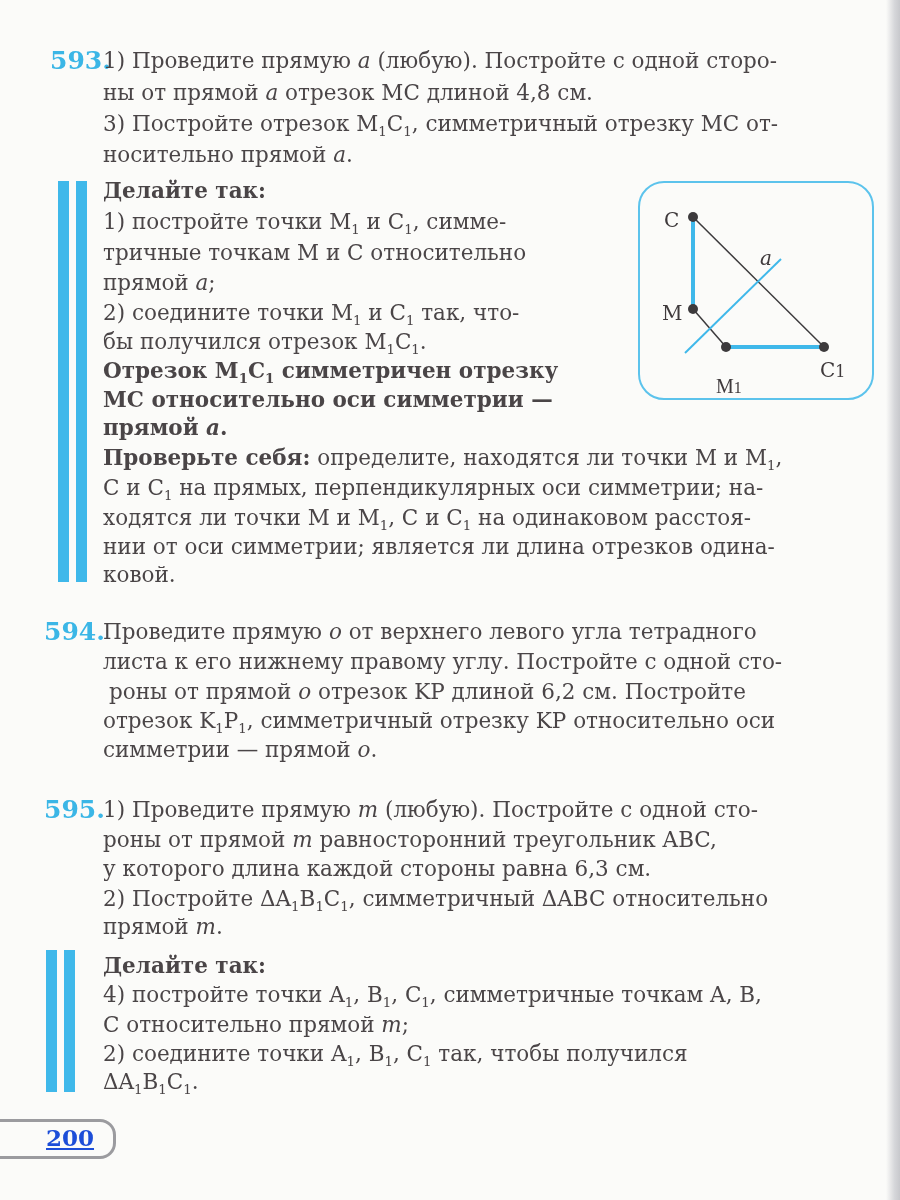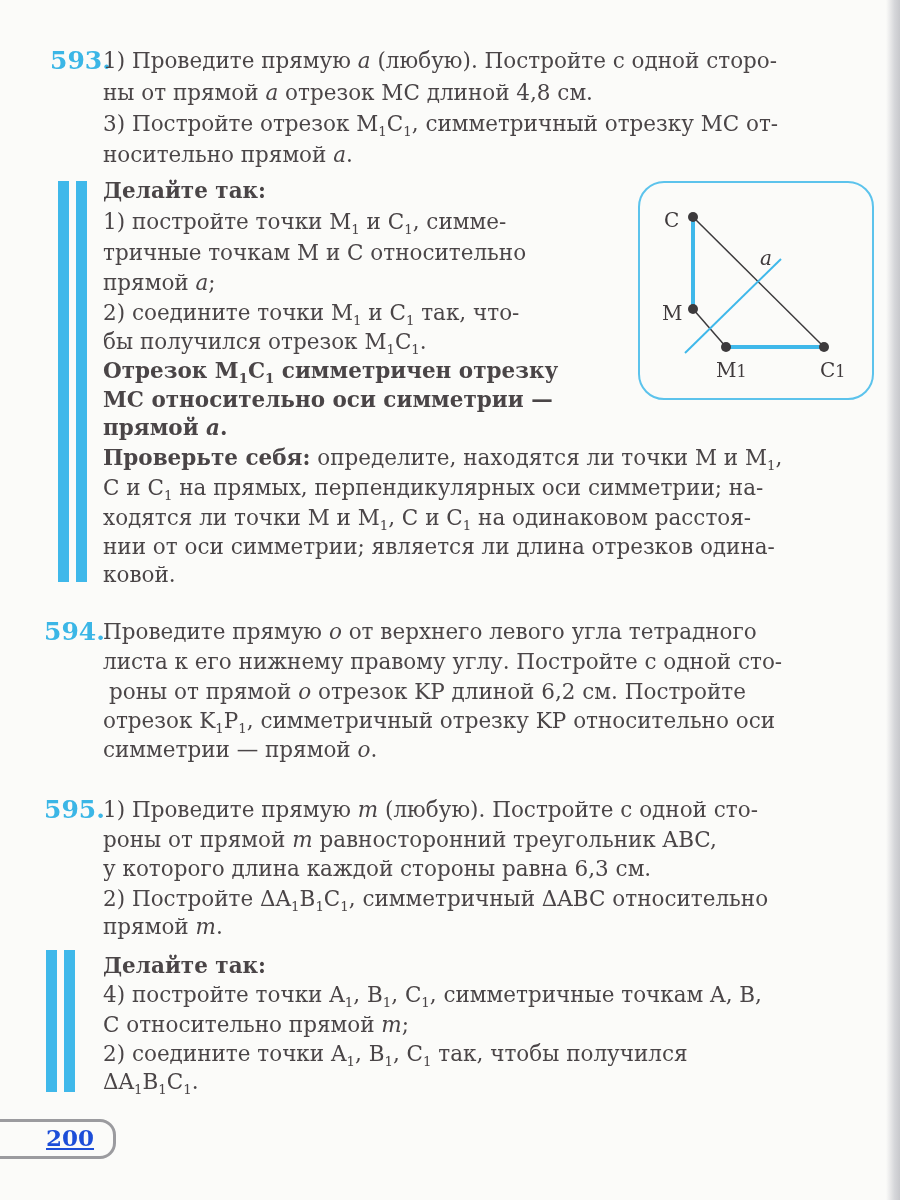--- a/index.html
+++ b/index.html
@@ -120,21 +120,21 @@
       <line x1="55" y1="36" x2="186" y2="166" stroke="#3c3a3c" stroke-width="1.5"></line>
       <line x1="55" y1="128" x2="88" y2="166" stroke="#3c3a3c" stroke-width="1.5"></line>
       <line x1="47" y1="172" x2="143" y2="78" stroke="#3fb8ea" stroke-width="2"></line>
       <circle cx="55" cy="36" r="5" fill="#3c3a3c"></circle>
       <circle cx="55" cy="128" r="5" fill="#3c3a3c"></circle>
       <circle cx="88" cy="166" r="5" fill="#3c3a3c"></circle>
       <circle cx="186" cy="166" r="5" fill="#3c3a3c"></circle>
     </svg>
     <span class="diag-label" style="left:24px;top:26px;">C</span>
     <span class="diag-label" style="left:22px;top:119px;">M</span>
-    <span class="diag-label" style="left:76px;top:176px;"><span>M</span><span style="font-size:16px;">1</span></span>
+    <span class="diag-label" style="left:76px;top:192px;font-family:Liberation Serif, serif;"><span>M</span><span style="font-size:16px;">1</span></span>
     <span class="diag-label" style="left:180px;top:176px;"><span>C</span><span style="font-size:16px;">1</span></span>
     <i class="diag-label" style="left:120px;top:64px;font-style:italic;">a</i>
   </div>
 </div>
 
 <div>
   <span class="num" style="left:44px;top:617px;">594.</span>
   <div class="line" style="left:103px;top:617px;">
     <span>Проведите прямую </span><i class="v">o</i><span> от верхнего левого угла тетрадного</span>
   </div>

